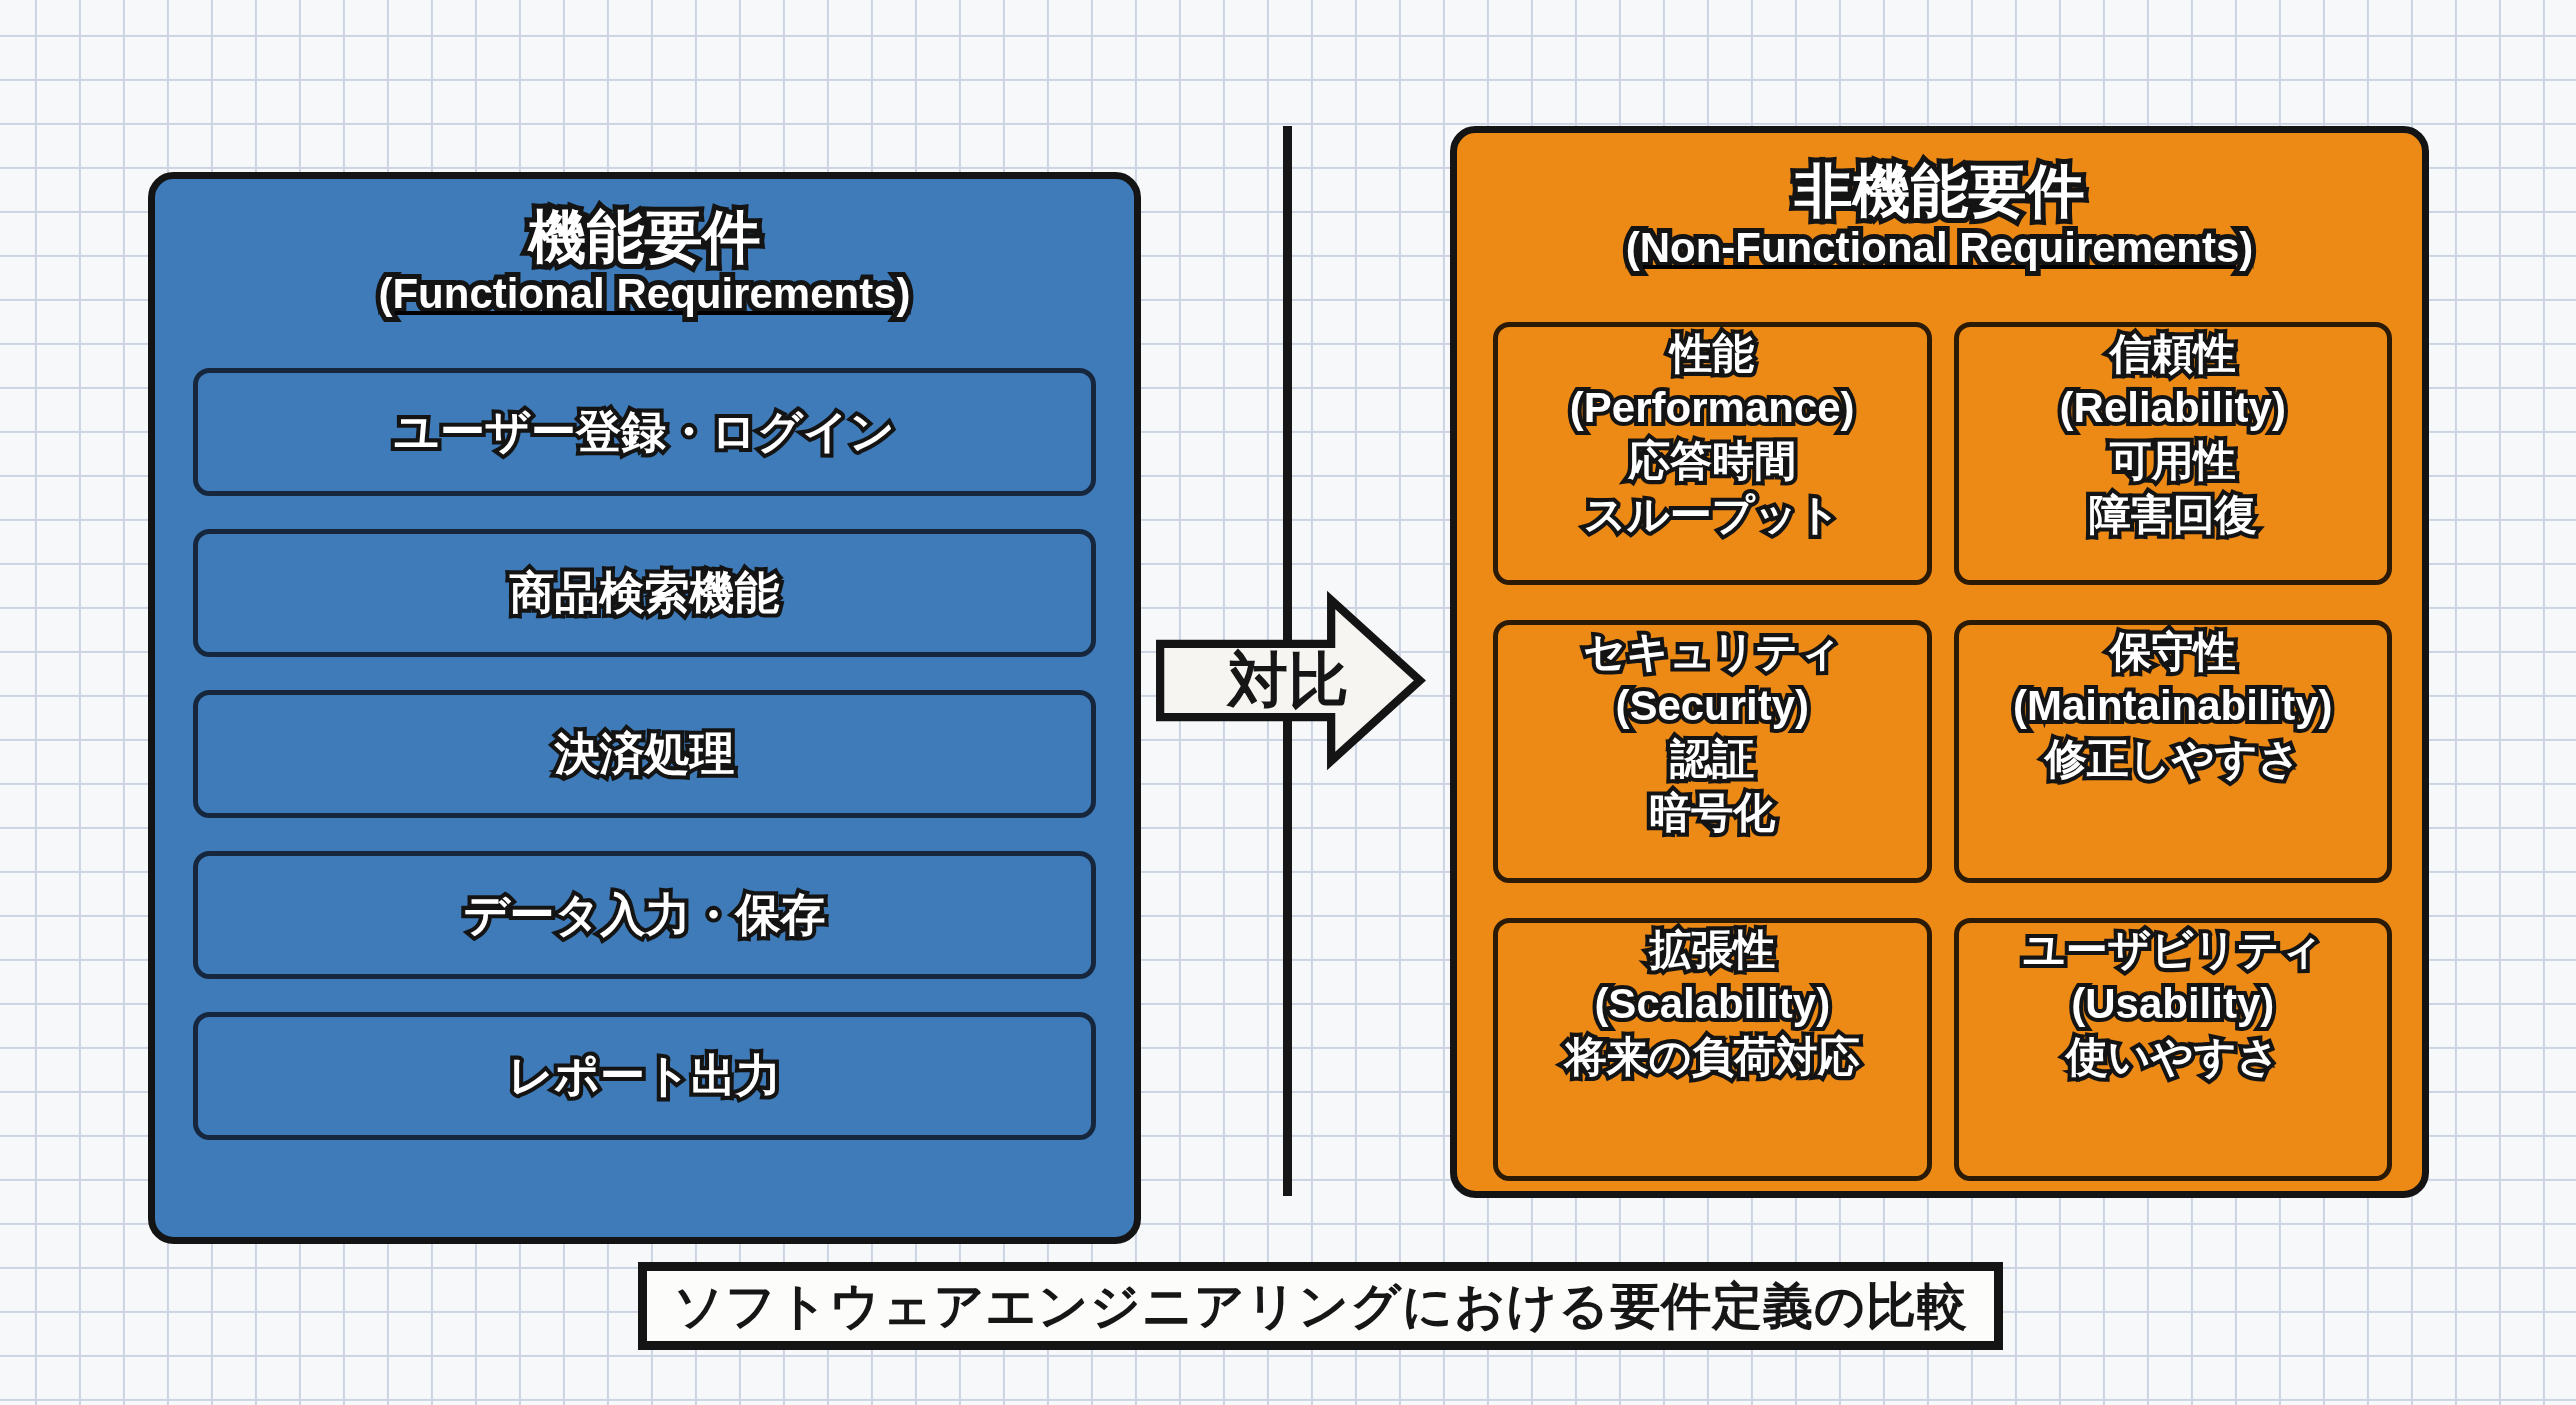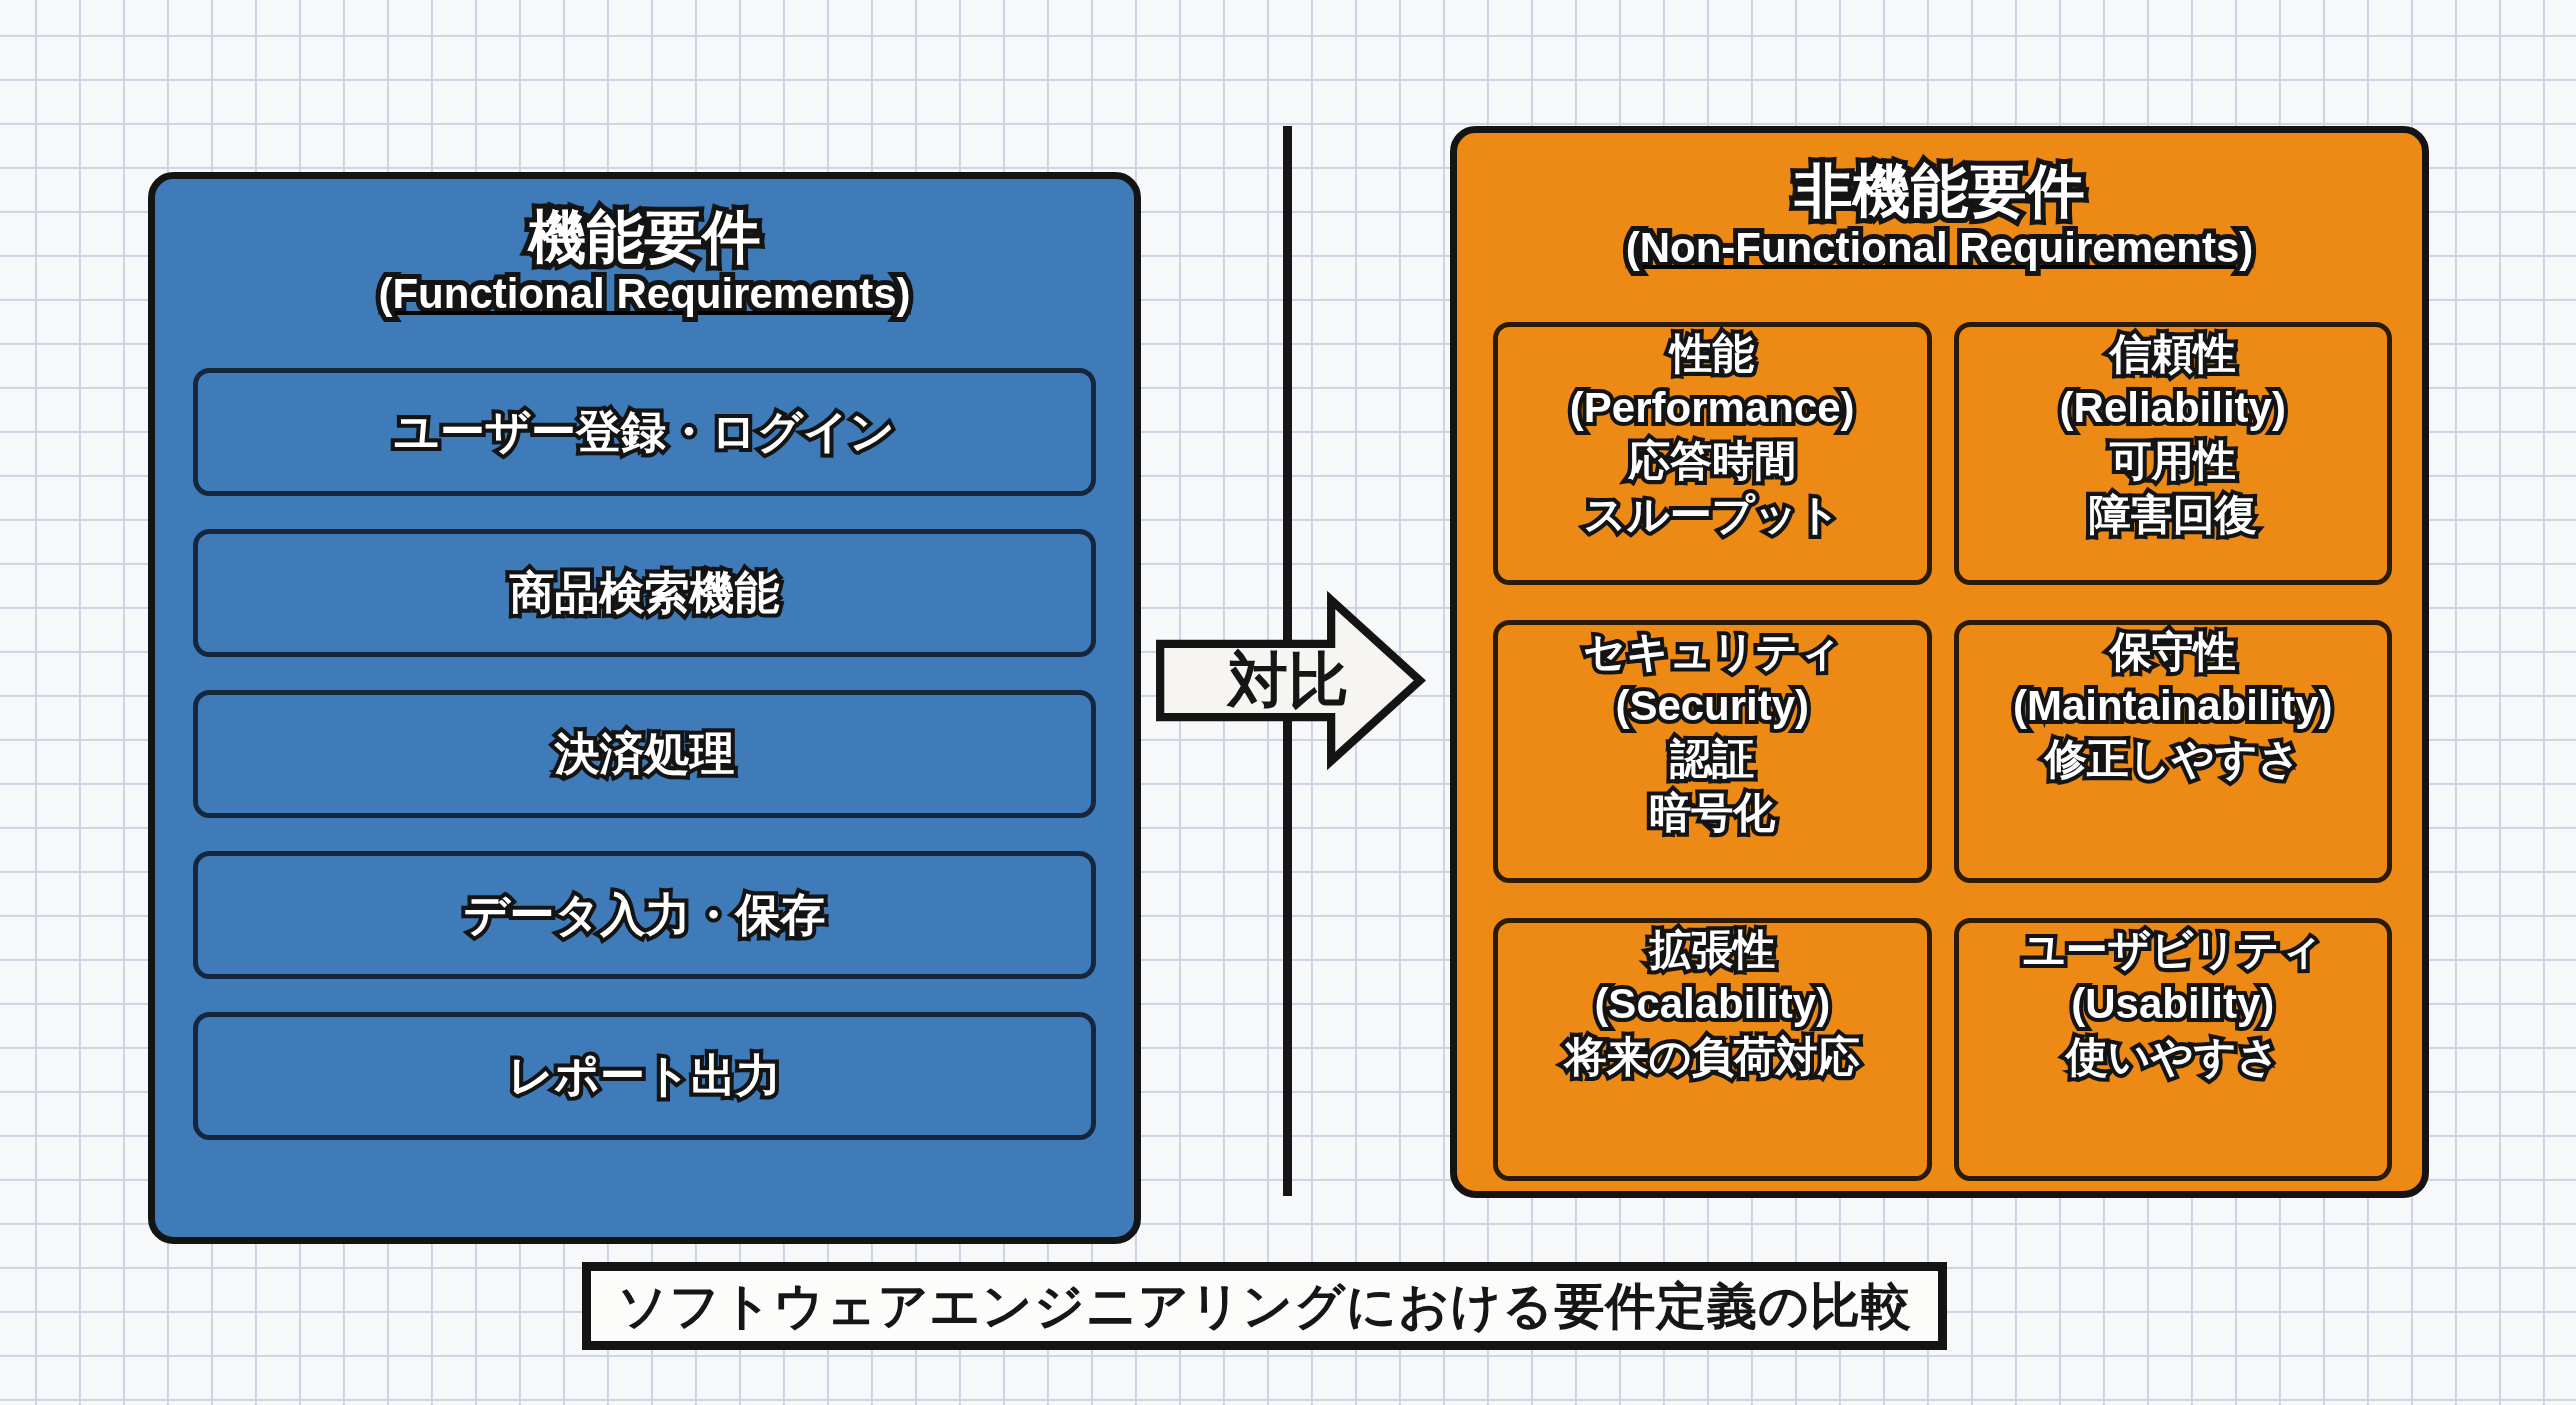--- a/index.html
+++ b/index.html
@@ -102,21 +102,21 @@
   .arrow-svg{
     position:absolute;
     left:1151px; top:587px;
     width:278px; height:187px;
     z-index:2;
   }
 
   
   .footer-bar{
     position:absolute;
-    left:582px; top:1262px;
+    left:638px; top:1262px;
     width:1365px; height:88px;
     box-sizing:border-box;
     background:#fcfcfb;
     border:9.1px solid #141414;
     display:flex; align-items:center; justify-content:center;
   }
   .footer-bar .txt{
     font-size:50px; font-weight:700; color:#161616;
     letter-spacing:0.9px; white-space:nowrap;
   }

